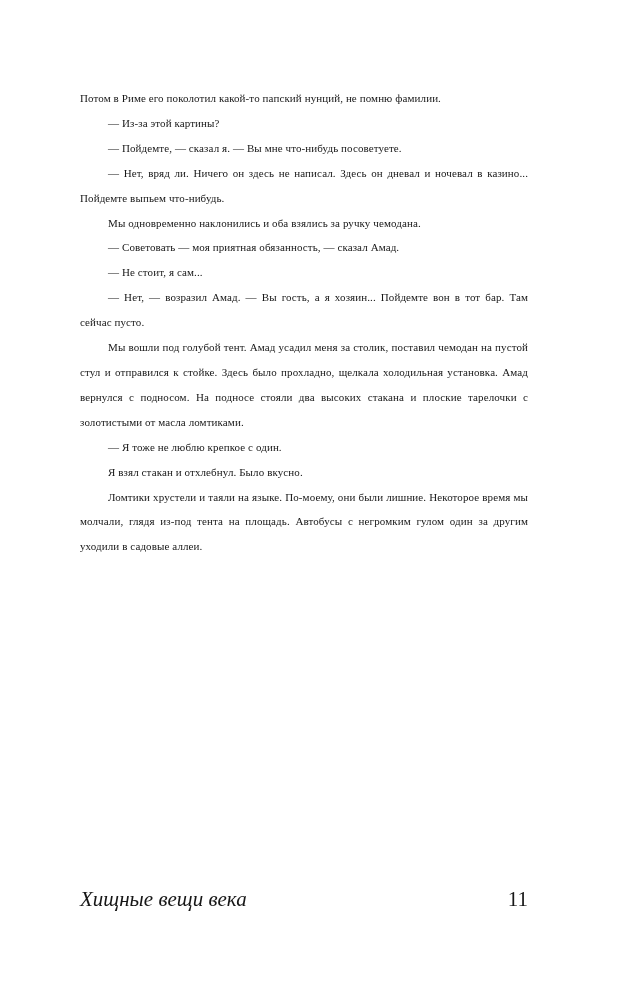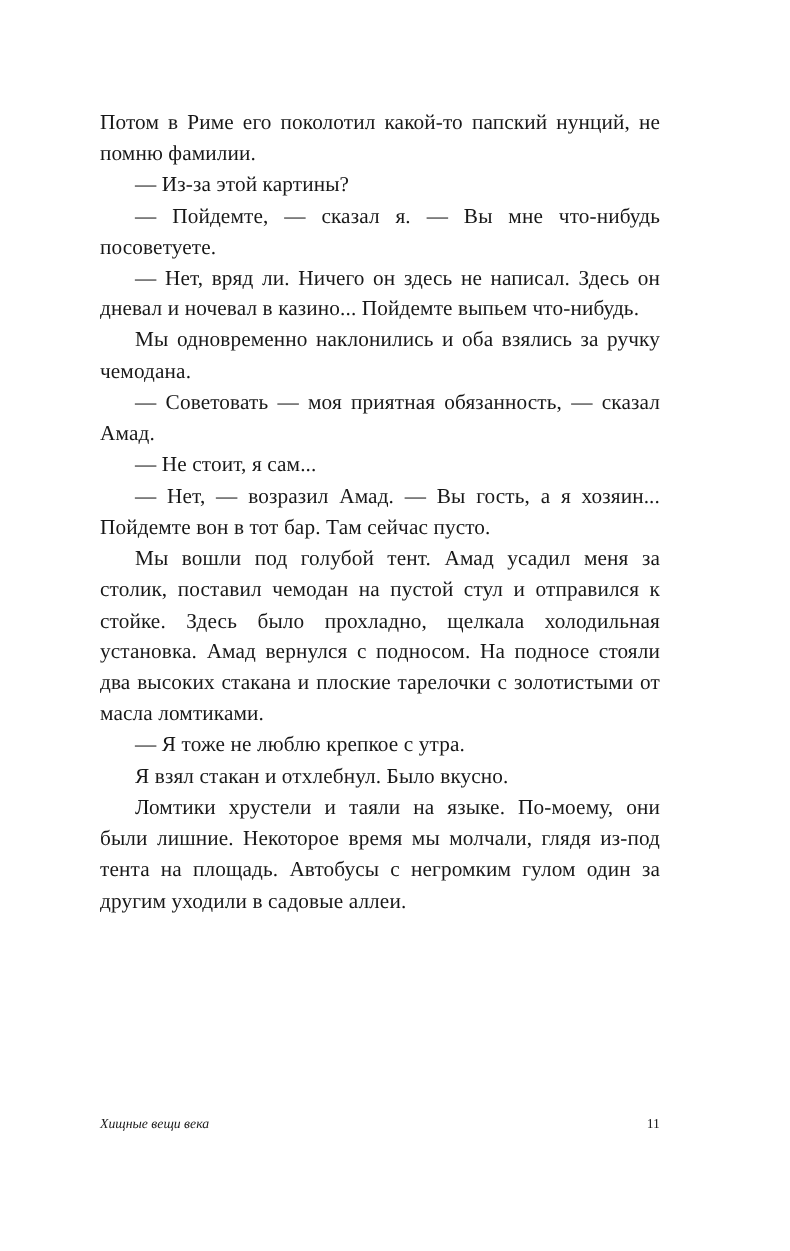--- a/index.html
+++ b/index.html
@@ -16,41 +16,41 @@
     color: #171717;
     overflow: hidden;
     box-sizing: border-box;
   }
   .text-block {
     position: absolute;
     left: 80px;
     top: 86px;
     width: 448px;
     text-align: justify;
-    font-size: 17px;
+    font-size: 11px;
     line-height: 24.9px;
     letter-spacing: 0.1px;
   }
   .text-block p {
     margin: 0;
     padding: 0;
     text-indent: 28px;
   }
   .text-block p.no-indent {
     text-indent: 0;
   }
   .page-footer {
     position: absolute;
     left: 80px;
     width: 448px;
     top: 889px;
     display: flex;
     justify-content: space-between;
     align-items: baseline;
-    font-size: 11px;
+    font-size: 21px;
     line-height: 20px;
   }
   .running-title {
     font-style: italic;
   }
   .page-number {
     font-style: normal;
     font-family: Liberation Serif, serif;
   }
 </style>
@@ -62,21 +62,21 @@
   <div class="text-block">
     <p class="no-indent">Потом в Риме его поколотил какой-то папский нунций, не помню фамилии.</p>
     <p>— Из-за этой картины?</p>
     <p>— Пойдемте, — сказал я. — Вы мне что-нибудь посоветуете.</p>
     <p>— Нет, вряд ли. Ничего он здесь не написал. Здесь он дневал и ночевал в казино... Пойдемте выпьем что-нибудь.</p>
     <p>Мы одновременно наклонились и оба взялись за ручку чемодана.</p>
     <p>— Советовать — моя приятная обязанность, — сказал Амад.</p>
     <p>— Не стоит, я сам...</p>
     <p>— Нет, — возразил Амад. — Вы гость, а я хозяин... Пойдемте вон в тот бар. Там сейчас пусто.</p>
     <p>Мы вошли под голубой тент. Амад усадил меня за столик, поставил чемодан на пустой стул и отправился к стойке. Здесь было прохладно, щелкала холодильная установка. Амад вернулся с подносом. На подносе стояли два высоких стакана и плоские тарелочки с золотистыми от масла ломтиками.</p>
-    <p>— Я тоже не люблю крепкое с утра.</p>
+    <p>— Я тоже не люблю крепкое с один.</p>
     <p>Я взял стакан и отхлебнул. Было вкусно.</p>
     <p>Ломтики хрустели и таяли на языке. По-моему, они были лишние. Некоторое время мы молчали, глядя из-под тента на площадь. Автобусы с негромким гулом один за другим уходили в садовые аллеи.</p>
   </div>
 
   <div class="page-footer">
     <span class="running-title">Хищные вещи века</span>
     <span class="page-number">11</span>
   </div>
 
 </div>

